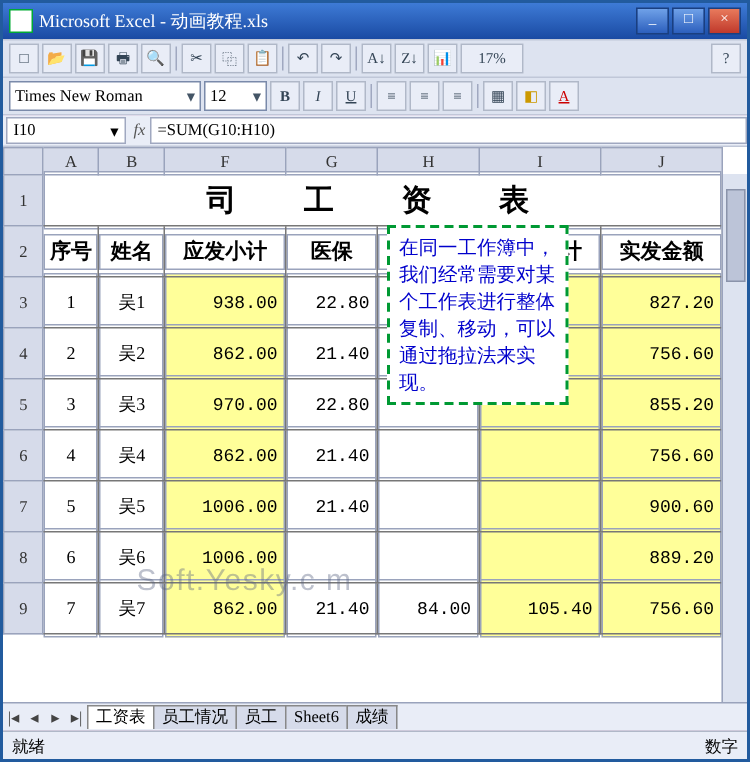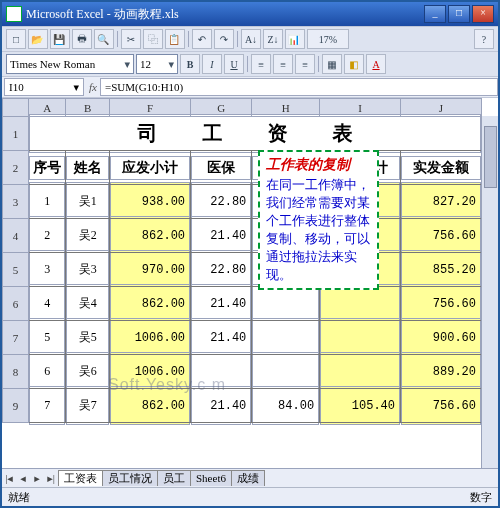--- a/index.html
+++ b/index.html
@@ -27,21 +27,21 @@
 .cell.titlecell{font-size:20px;font-weight:bold;letter-spacing:20px;justify-content:center;font-family:"SimSun"}
 .cell.th{text-align:center;justify-content:center;font-size:14px;font-weight:bold;font-family:Liberation Sans, sans-serif}
 .cell.num{justify-content:flex-end;font-family:Liberation Mono, monospace}
 .cell.cn{justify-content:center;font-family:"SimSun"}
 .cell.yel{background:#ffff99}
 .cell.sel{background:#fff;outline:2px solid #000;outline-offset:-2px}
 .vscroll{position:absolute;right:0;top:18px;bottom:0;width:16px;background:#dde3f0;border-left:1px solid #9aa3bc}
 .vscroll .thumb{position:absolute;top:10px;left:2px;width:11px;height:60px;background:#bcc4d8;border:1px solid #8a93aa}
 .tooltip{position:absolute;border:2px dashed #009933;background:#fff;padding:4px 6px;font-size:13px;font-family:"SimSun";line-height:18px;color:#0000cc;width:105px}
 .tooltip .tt-title{color:#d60000;font-weight:bold;font-style:italic;font-size:14px;display:block;margin-bottom:2px}
-.watermark{position:absolute;left:106px;top:278px;font-size:16px;color:rgba(90,100,130,.4);font-family:Arial;letter-spacing:1px;pointer-events:none}
+.watermark{position:absolute;left:89px;top:278px;font-size:20px;color:rgba(90,100,130,.4);font-family:Arial;letter-spacing:1px;pointer-events:none}
 .sheet-tabs{height:18px;background:#e9edf7;border-top:1px solid #9aa3bc;display:flex;align-items:center;font-size:11px;font-family:"SimSun"}
 .tabnav{width:14px;text-align:center;color:#444}
 .stab{border:1px solid #888;border-bottom:none;padding:0 5px;background:#fff;height:15px;line-height:15px;margin-right:-1px}
 .stab.inactive{background:#d6dbea}
 .statusbar{height:18px;background:#e9edf7;border-top:1px solid #b0b8c8;display:flex;align-items:center;font-size:11px;padding:0 6px;font-family:Liberation Serif, serif}
 .statusbar .sp{margin-left:auto}
 .tbsep{width:1px;height:16px;background:#a0a8c0;margin:0 1px}
 .gridwrap{position:absolute;inset:0 16px 0 0;overflow:hidden}
 table.xl{border-collapse:collapse;table-layout:fixed;width:100%}
 table.xl td,table.xl th{border:1px solid #777;padding:0;height:34px;box-sizing:border-box}
@@ -346,21 +346,20 @@
               </td>
               <td>
                 <div class="cell num yel" style="height: 100%;">756.60</div>
               </td>
             </tr>
           </tbody>
       </table>
     </div>
 
     <div class="tooltip" style="left:256px;top:52px">
-      <span class="tt-title">工作表的复制</span>
       <span>在同一工作簿中，我们经常需要对某个工作表进行整体复制、移动，可以通过拖拉法来实现。</span>
     </div>
 
     <div class="watermark">Soft.Yesky.c   m</div>
 
     <div class="vscroll">
       <div class="thumb"></div>
     </div>
   </div>
 

